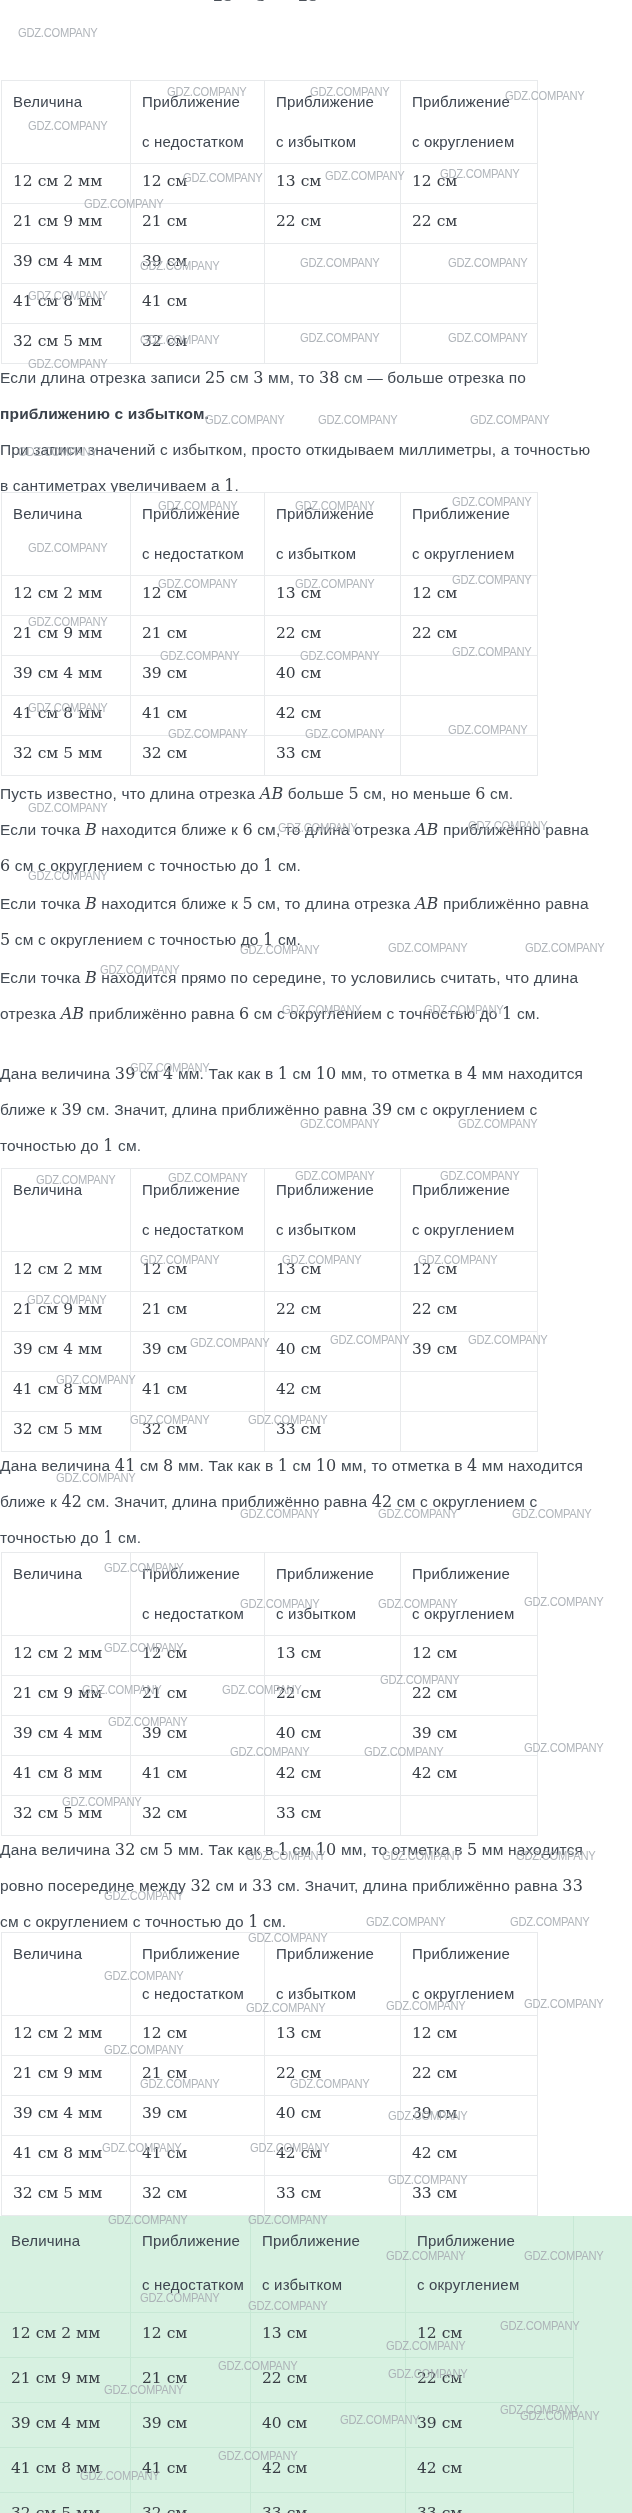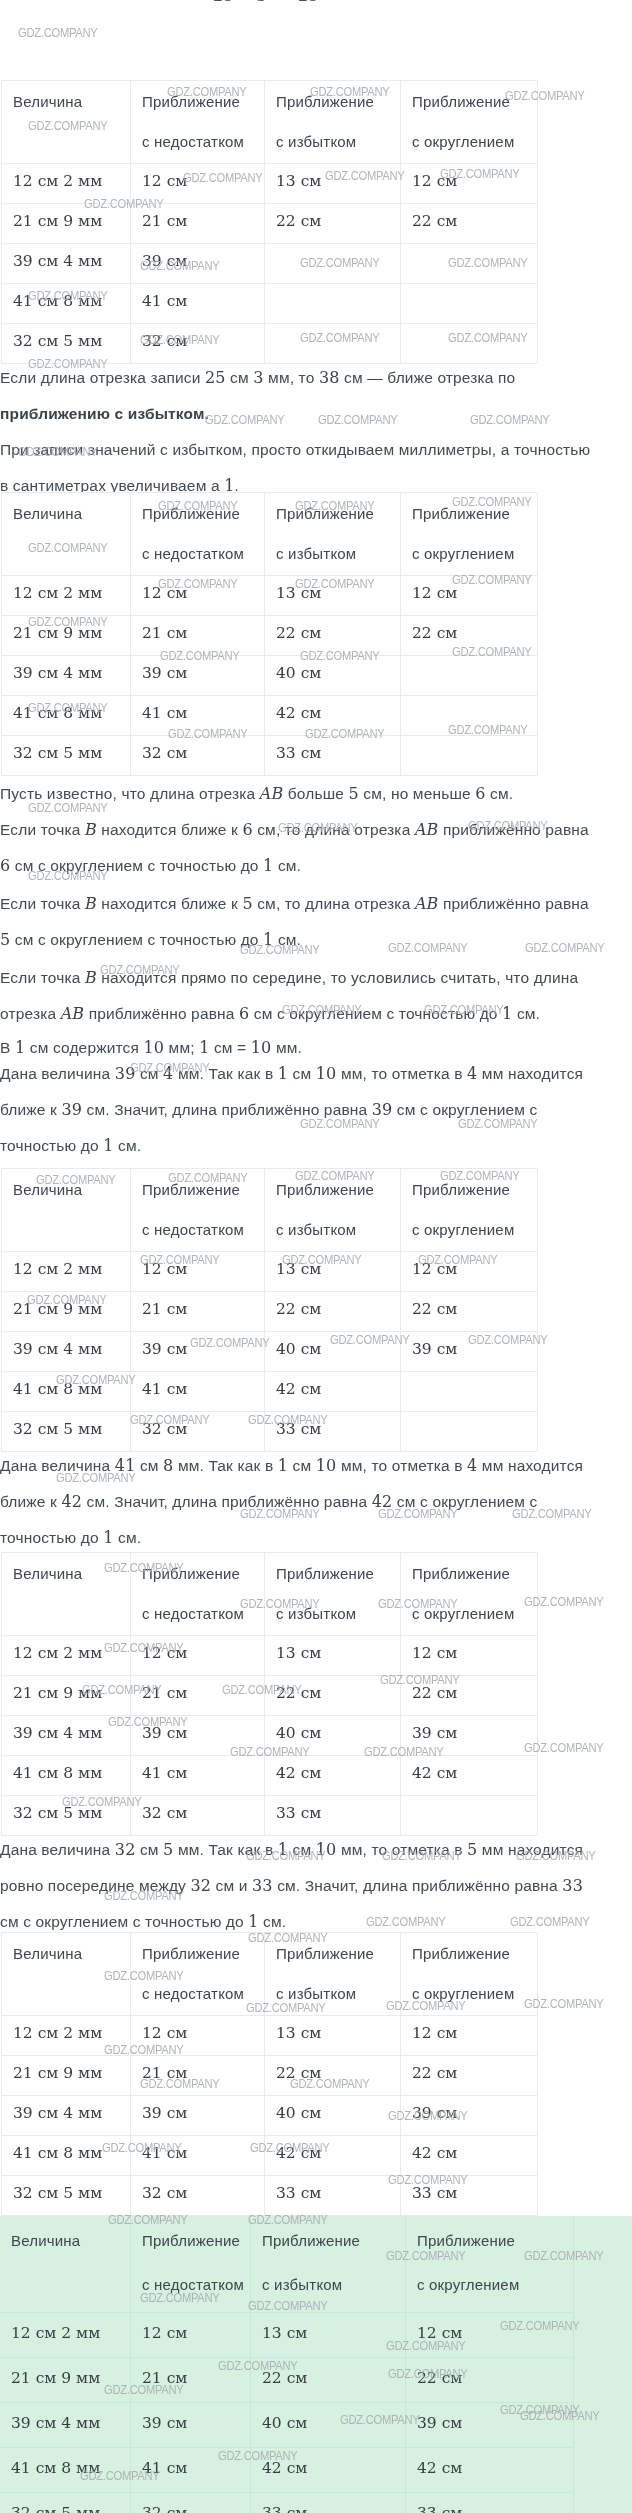--- a/index.html
+++ b/index.html
@@ -121,21 +121,21 @@
           <span class="dv">32 см 5 мм</span>
         </div>
         <div class="tcell">
           <span class="dv">32 см</span>
         </div>
         <div class="tcell"></div>
         <div class="tcell"></div>
       </div>
     </div>
 
-  <p class="par" style="top:360px;"><span>Если длина отрезка записи </span><span class="mn">25</span><span> см </span><span class="mn">3</span><span> мм, то </span><span class="mn">38</span><span> см — ближе отрезка по </span><span class="bld">приближению с избытком.</span></p>
+  <p class="par" style="top:360px;"><span>Если длина отрезка записи </span><span class="mn">25</span><span> см </span><span class="mn">3</span><span> мм, то </span><span class="mn">38</span><span> см — больше отрезка по </span><span class="bld">приближению с избытком.</span></p>
   <p class="par" style="top:432px;"><span>При записи значений с избытком, просто откидываем миллиметры, а точностью в сантиметрах увеличиваем а </span><span class="mn">1</span><span>.</span></p>
   <div class="tbl" style="top:492px;">
       <div class="hrow">
         <div class="hcell">
           <span class="hl">Величина</span>
         </div>
         <div class="hcell">
           <span class="hl">Приближение</span>
           <span class="hl">с недостатком</span>
         </div>
@@ -211,21 +211,20 @@
           <span class="dv">33 см</span>
         </div>
         <div class="tcell"></div>
       </div>
     </div>
 
   <p class="par" style="top:776px;"><span>Пусть известно, что длина отрезка </span><span class="mi">AB</span><span> больше </span><span class="mn">5</span><span> см, но меньше </span><span class="mn">6</span><span> см.</span></p>
   <p class="par" style="top:812px;"><span>Если точка </span><span class="mi">B</span><span> находится ближе к </span><span class="mn">6</span><span> см, то длина отрезка </span><span class="mi">AB</span><span> приближённо равна </span><span class="mn">6</span><span> см с округлением с точностью до </span><span class="mn">1</span><span> см.</span></p>
   <p class="par" style="top:886px;"><span>Если точка </span><span class="mi">B</span><span> находится ближе к </span><span class="mn">5</span><span> см, то длина отрезка </span><span class="mi">AB</span><span> приближённо равна </span><span class="mn">5</span><span> см с округлением с точностью до </span><span class="mn">1</span><span> см.</span></p>
   <p class="par" style="top:960px;"><span>Если точка </span><span class="mi">B</span><span> находится прямо по середине, то условились считать, что длина отрезка </span><span class="mi">AB</span><span> приближённо равна </span><span class="mn">6</span><span> см с округлением с точностью до </span><span class="mn">1</span><span> см.</span></p>
-  <p class="par" style="top:1030px;"><span>В </span><span class="mn">1</span><span> см содержится </span><span class="mn">10</span><span> мм; </span><span class="mn">1</span><span> см = </span><span class="mn">10</span><span> мм.</span></p>
   <p class="par" style="top:1056px;"><span>Дана величина </span><span class="mn">39</span><span> см </span><span class="mn">4</span><span> мм. Так как в </span><span class="mn">1</span><span> см </span><span class="mn">10</span><span> мм, то отметка в </span><span class="mn">4</span><span> мм находится ближе к </span><span class="mn">39</span><span> см. Значит, длина приближённо равна </span><span class="mn">39</span><span> см с округлением с точностью до </span><span class="mn">1</span><span> см.</span></p>
   <div class="tbl" style="top:1168px;">
       <div class="hrow">
         <div class="hcell">
           <span class="hl">Величина</span>
         </div>
         <div class="hcell">
           <span class="hl">Приближение</span>
           <span class="hl">с недостатком</span>
         </div>

